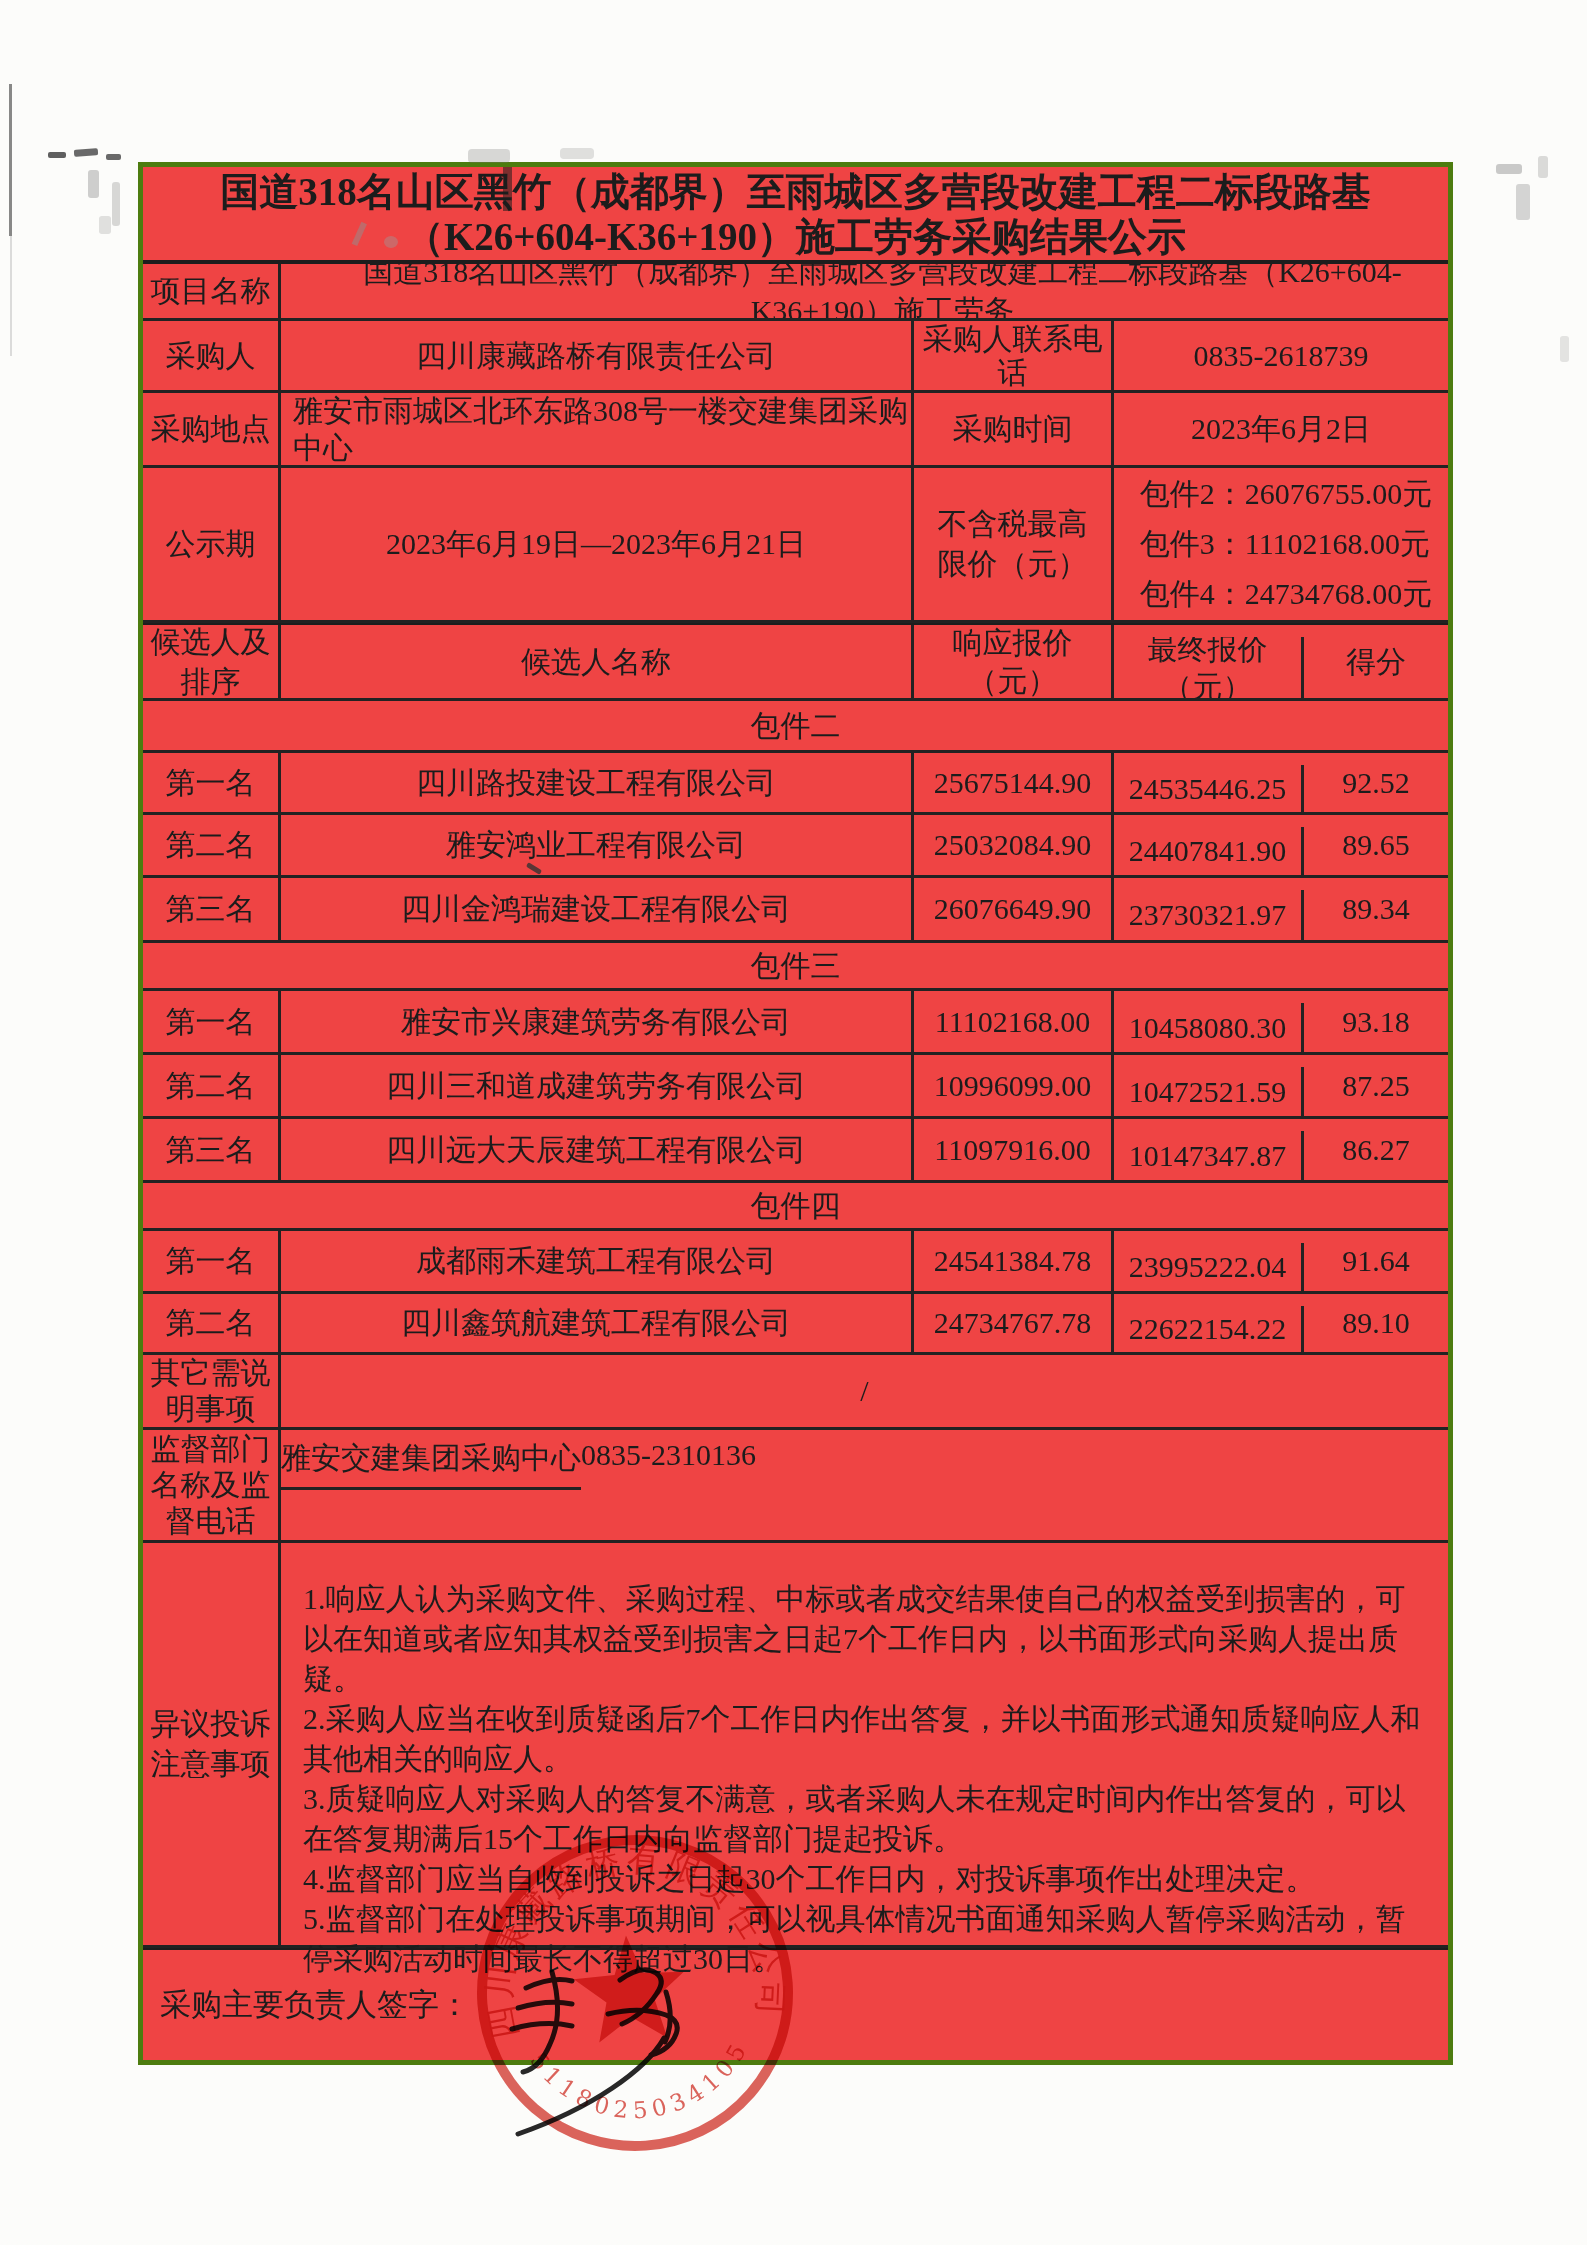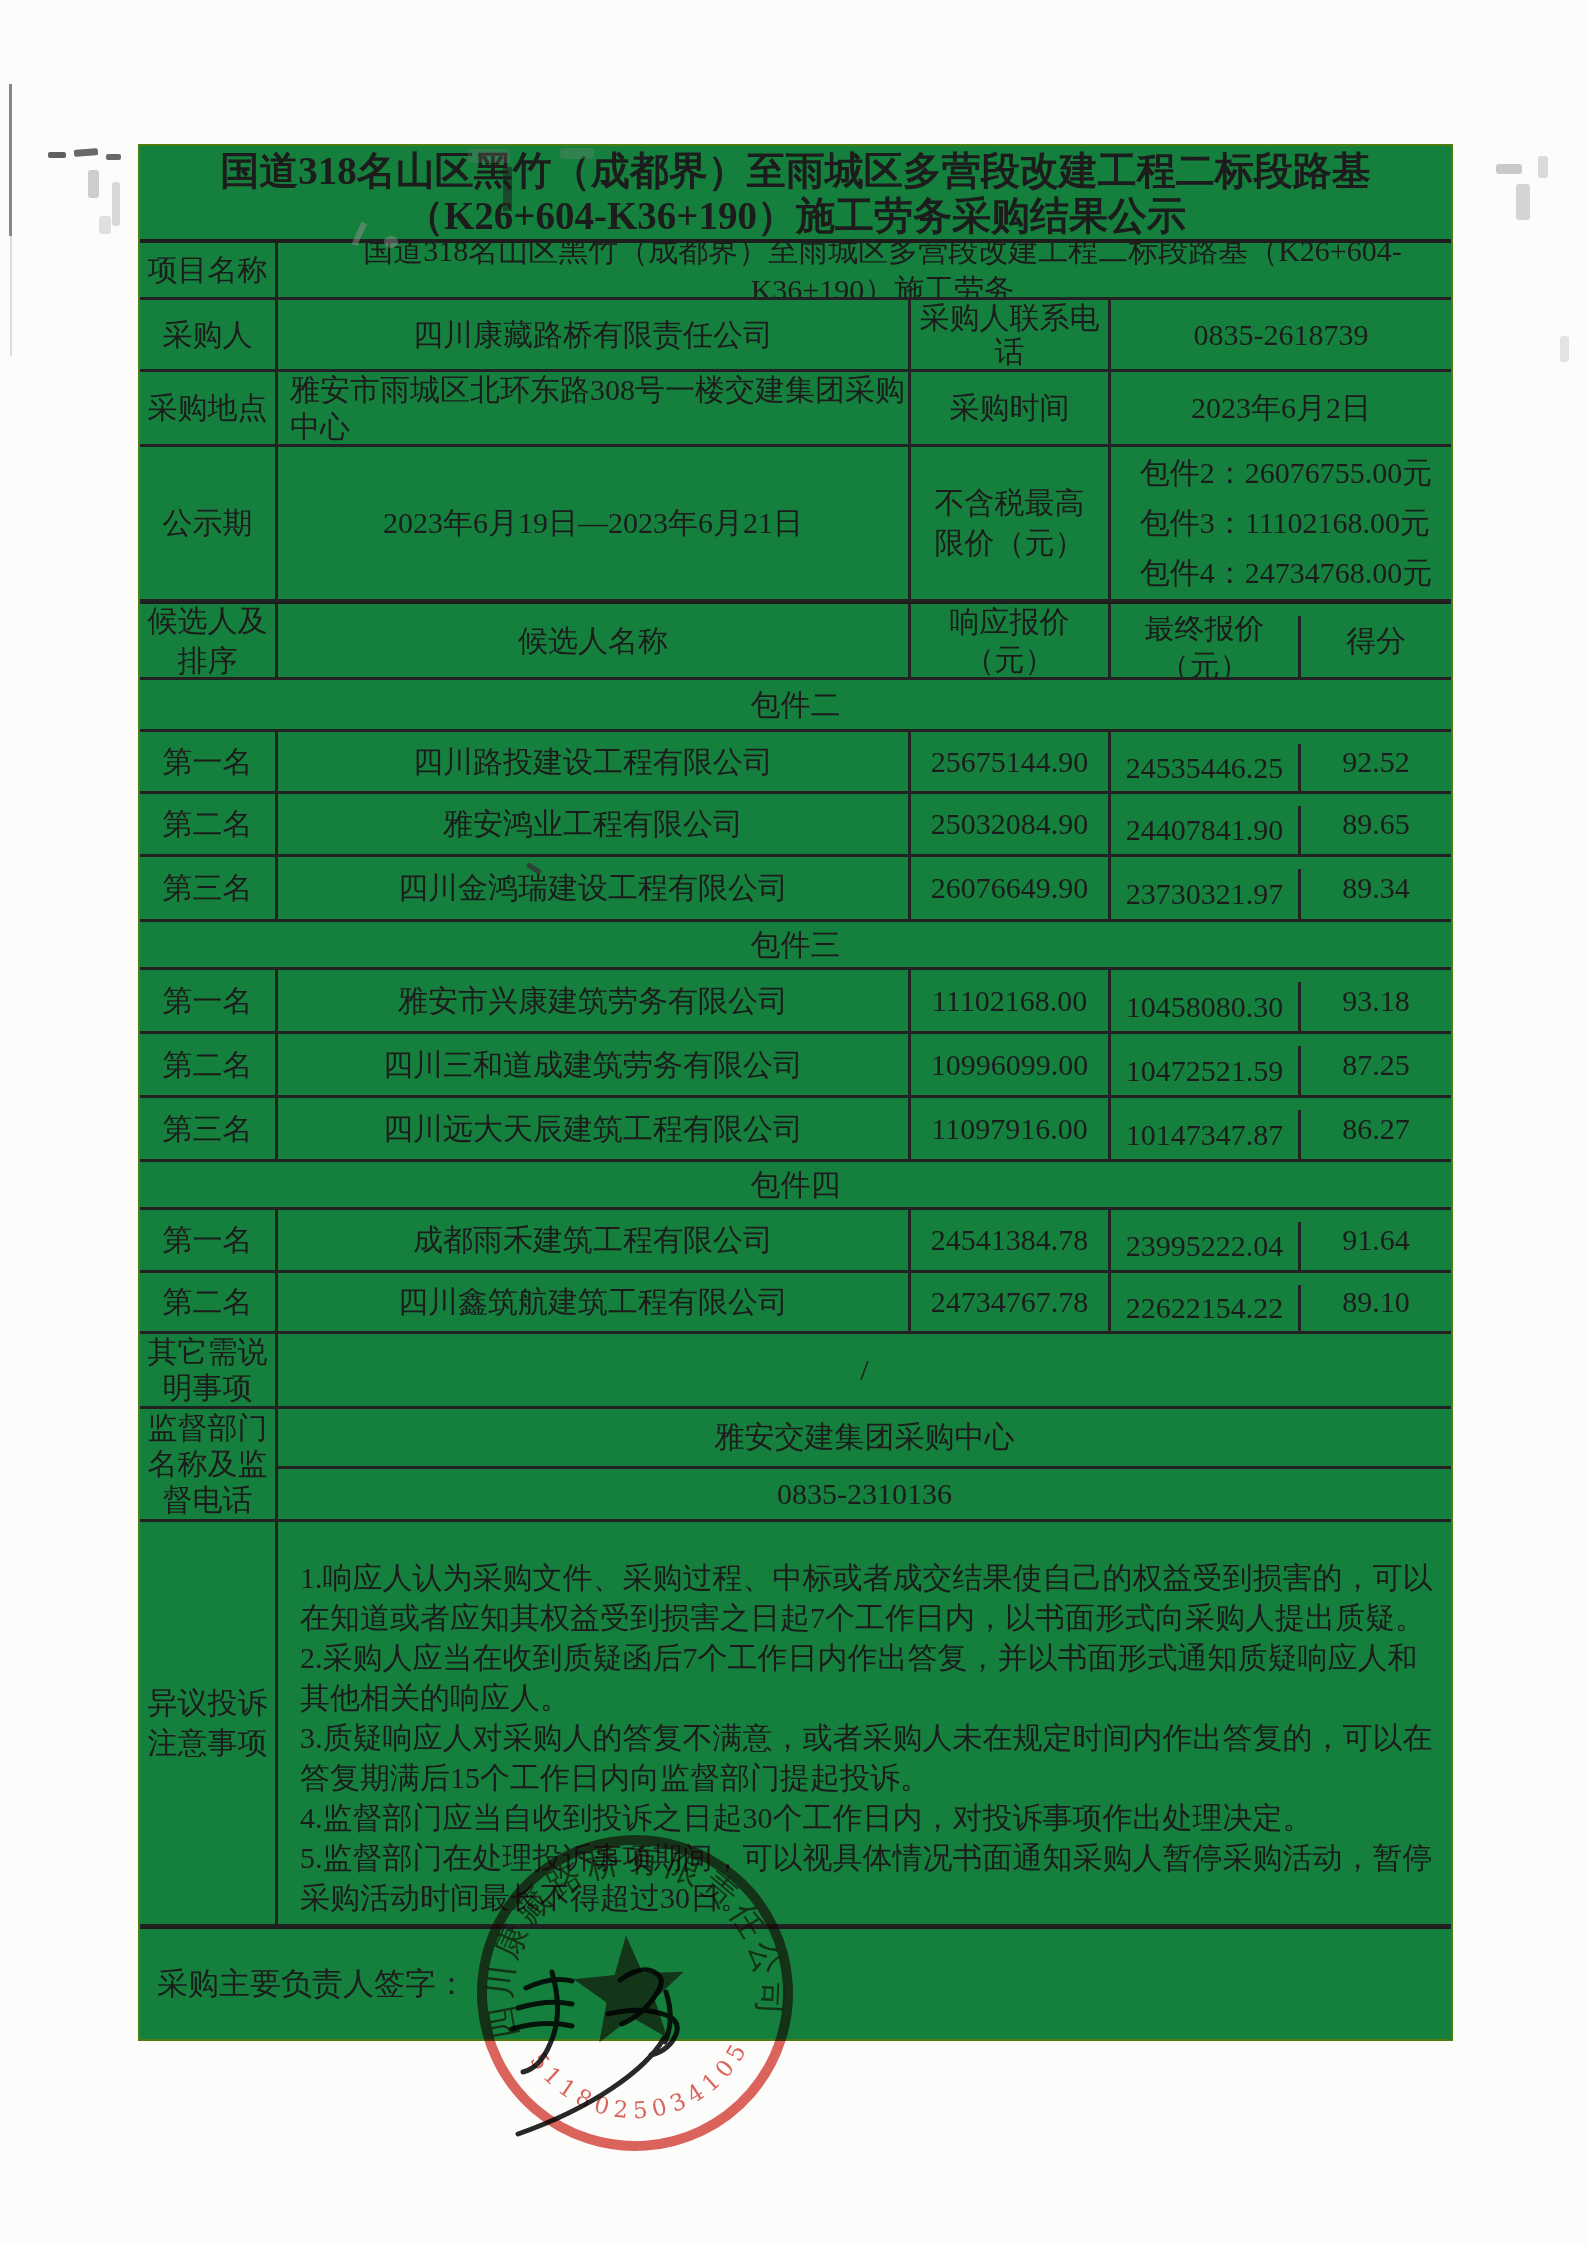--- a/index.html
+++ b/index.html
@@ -3,22 +3,22 @@
 <meta charset="utf-8">
 <style>
   html,body{margin:0;padding:0;}
   body{
     width:1587px;height:2245px;position:relative;
     background:#fcfcfa;overflow:hidden;
     font-family:"Liberation Serif","DejaVu Serif",serif;
     color:#1c1c1c;
   }
   .doc-table{
-    position:absolute;left:138px;top:144px;width:1315px;
-    border:2px solid #4d7c0f;background:#15803d;box-sizing:border-box;
+    position:absolute;left:138px;top:162px;width:1315px;
+    border:5px solid #4d7c0f;background:#ef4444;box-sizing:border-box;
   }
   .trow{display:flex;width:100%;box-sizing:border-box;border-bottom:3px solid #222;}
   .trow:last-child{border-bottom:none;}
   .cell{
     box-sizing:border-box;display:flex;align-items:center;justify-content:center;
     font-size:30px;line-height:38px;text-align:center;overflow:hidden;
   }
   .vline{border-right:3px solid #222;}
   .c-label{width:138px;}
   .c-name{width:633px;}
@@ -39,21 +39,21 @@
   .r-header{height:78px;border-top:2px solid #1d1d1d;}
   .r-band{height:52px;}
   .r-band3{height:48px;}
   .r-data{height:63px;}
   .r-other{height:75px;}
   .r-superv{height:113px;}
   .r-objection{height:405px;}
   .r-sign{height:112px;border-top:2px solid #1d1d1d;}
   .left-align{justify-content:flex-start;text-align:left;padding-left:12px;}
   .pub-lines{white-space:pre-line;text-align:left;line-height:50px;padding-left:10px;}
-  .superv-right{display:flex;flex-direction:column;flex:1;border-radius:15px;}
+  .superv-right{display:flex;flex-direction:row;flex:1;border-radius:15px;}
   .superv-right .sub{box-sizing:border-box;display:flex;align-items:center;justify-content:center;font-size:30px;}
   .sub-a{height:60px;border-bottom:3px solid #222;}
   .sub-b{height:50px;}
   .objection-body{
     flex:1;display:block;text-align:left;font-size:30px;line-height:40px;
     padding:36px 16px 10px 22px;box-sizing:border-box;
   }
   .objection-body p{margin:0;}
   .sign-cell{width:100%;justify-content:flex-start;padding-left:17px;font-size:31px;}
   .stamp{position:absolute;left:466px;top:1824px;width:338px;height:338px;z-index:3;

